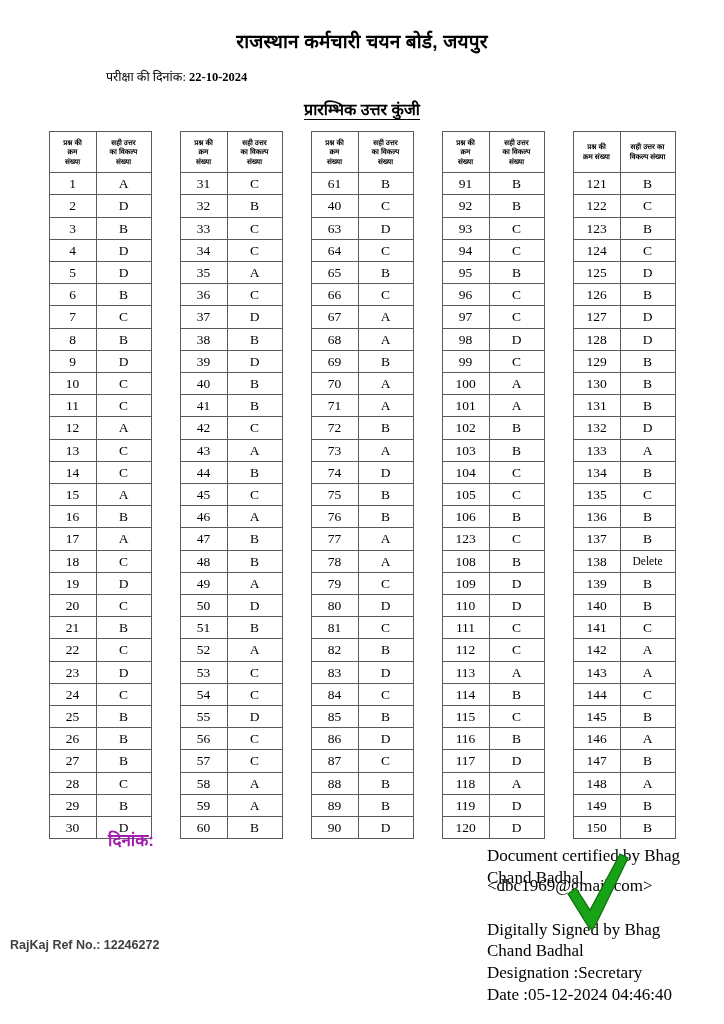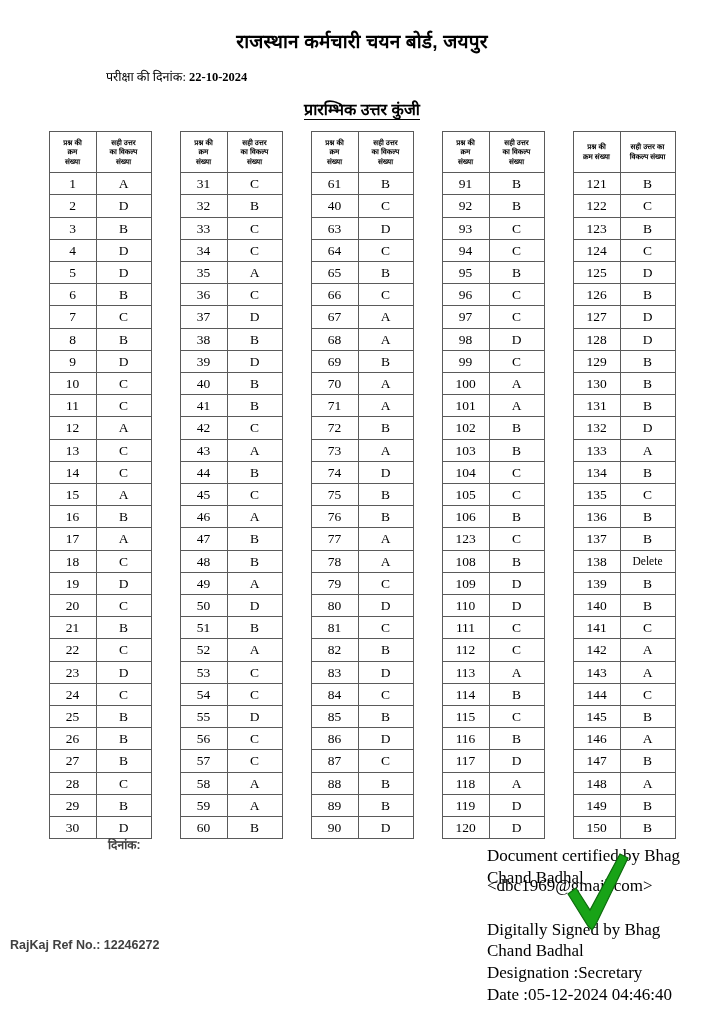--- a/index.html
+++ b/index.html
@@ -106,25 +106,25 @@
   .footer {
     position: absolute;
     left: 0;
     right: 0;
     top: 828px;
     height: 196px;
   }
   .footer-date {
     position: absolute;
     left: 108px;
-    top: 8px;
+    top: 0;
     font-family: "Liberation Sans", sans-serif;
-    font-size: 12px;
+    font-size: 17px;
     font-weight: bold;
-    color: #404040;
+    color: #a21caf;
   }
 
   .sign-block {
     position: absolute;
     left: 487px;
     top: 17px;
     width: 215px;
     font-family: Liberation Serif, serif;
     font-size: 17px;
     line-height: 1.28;

